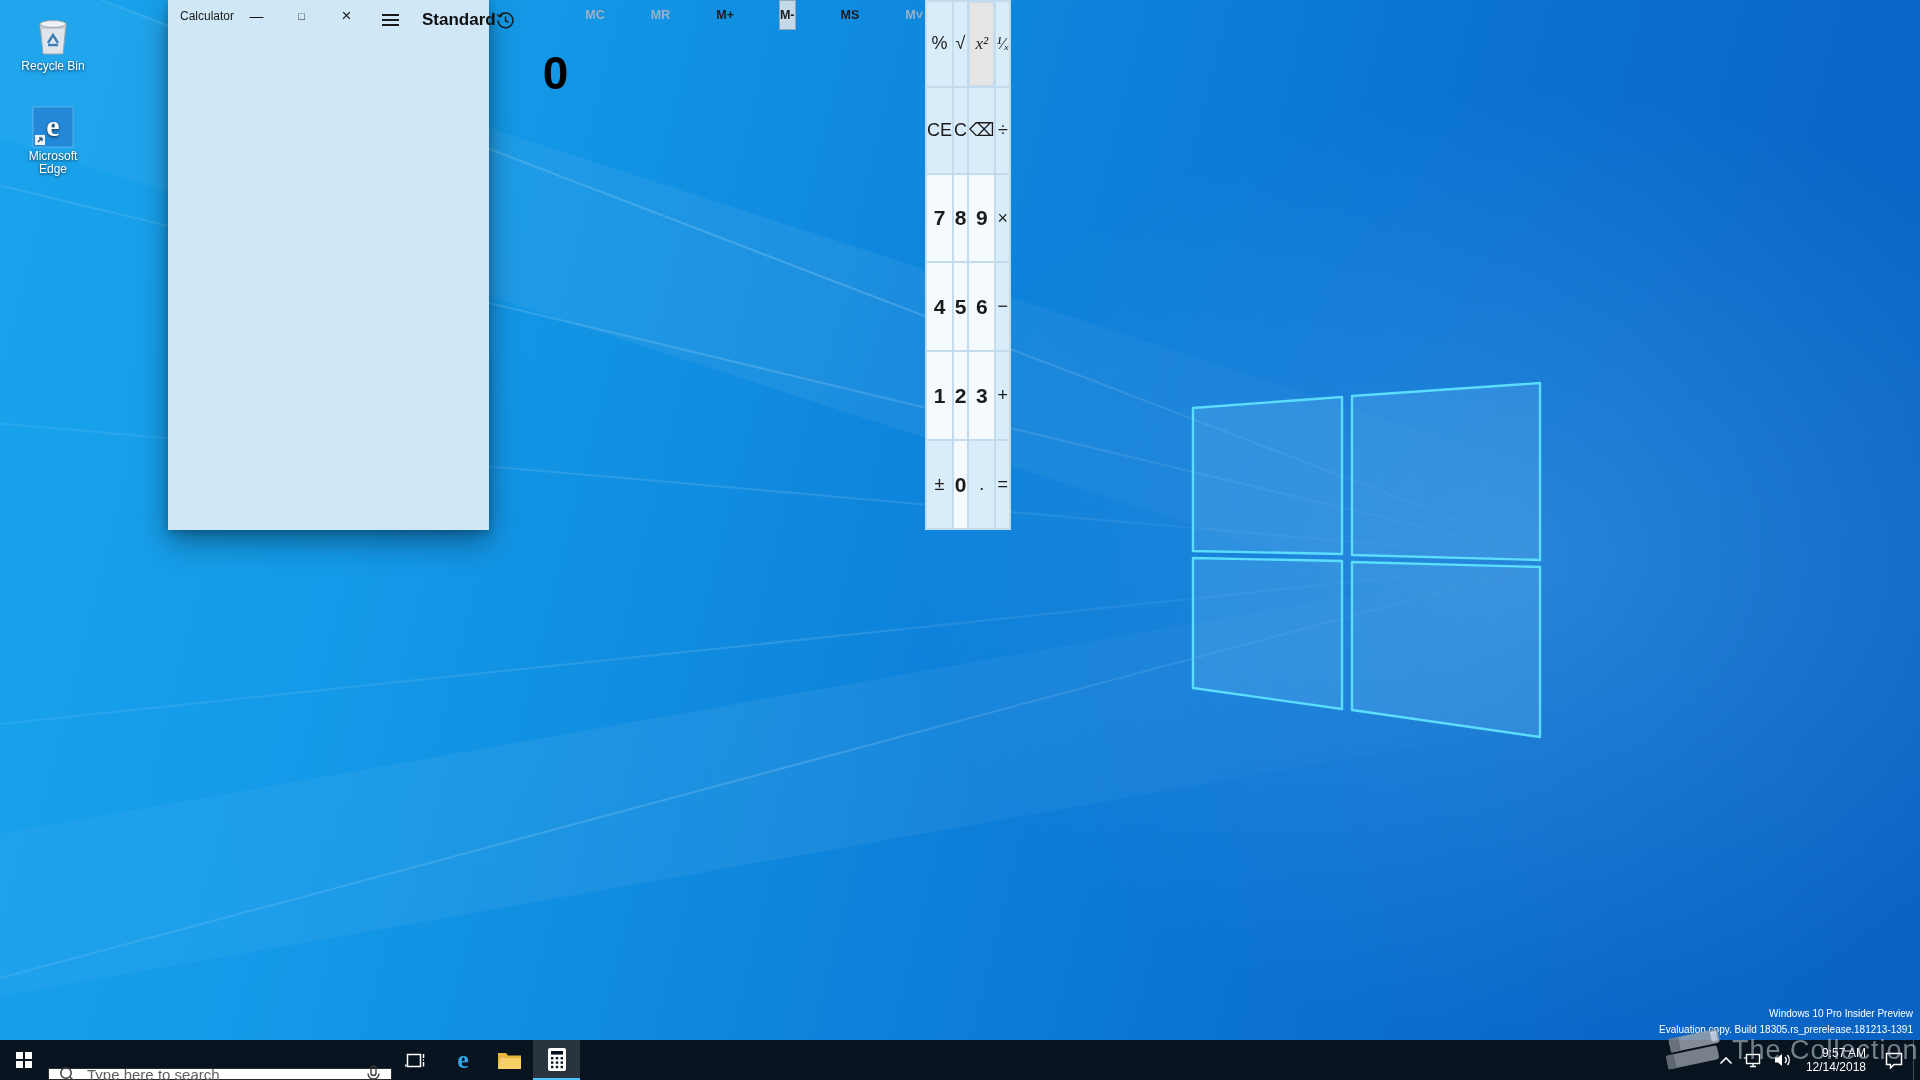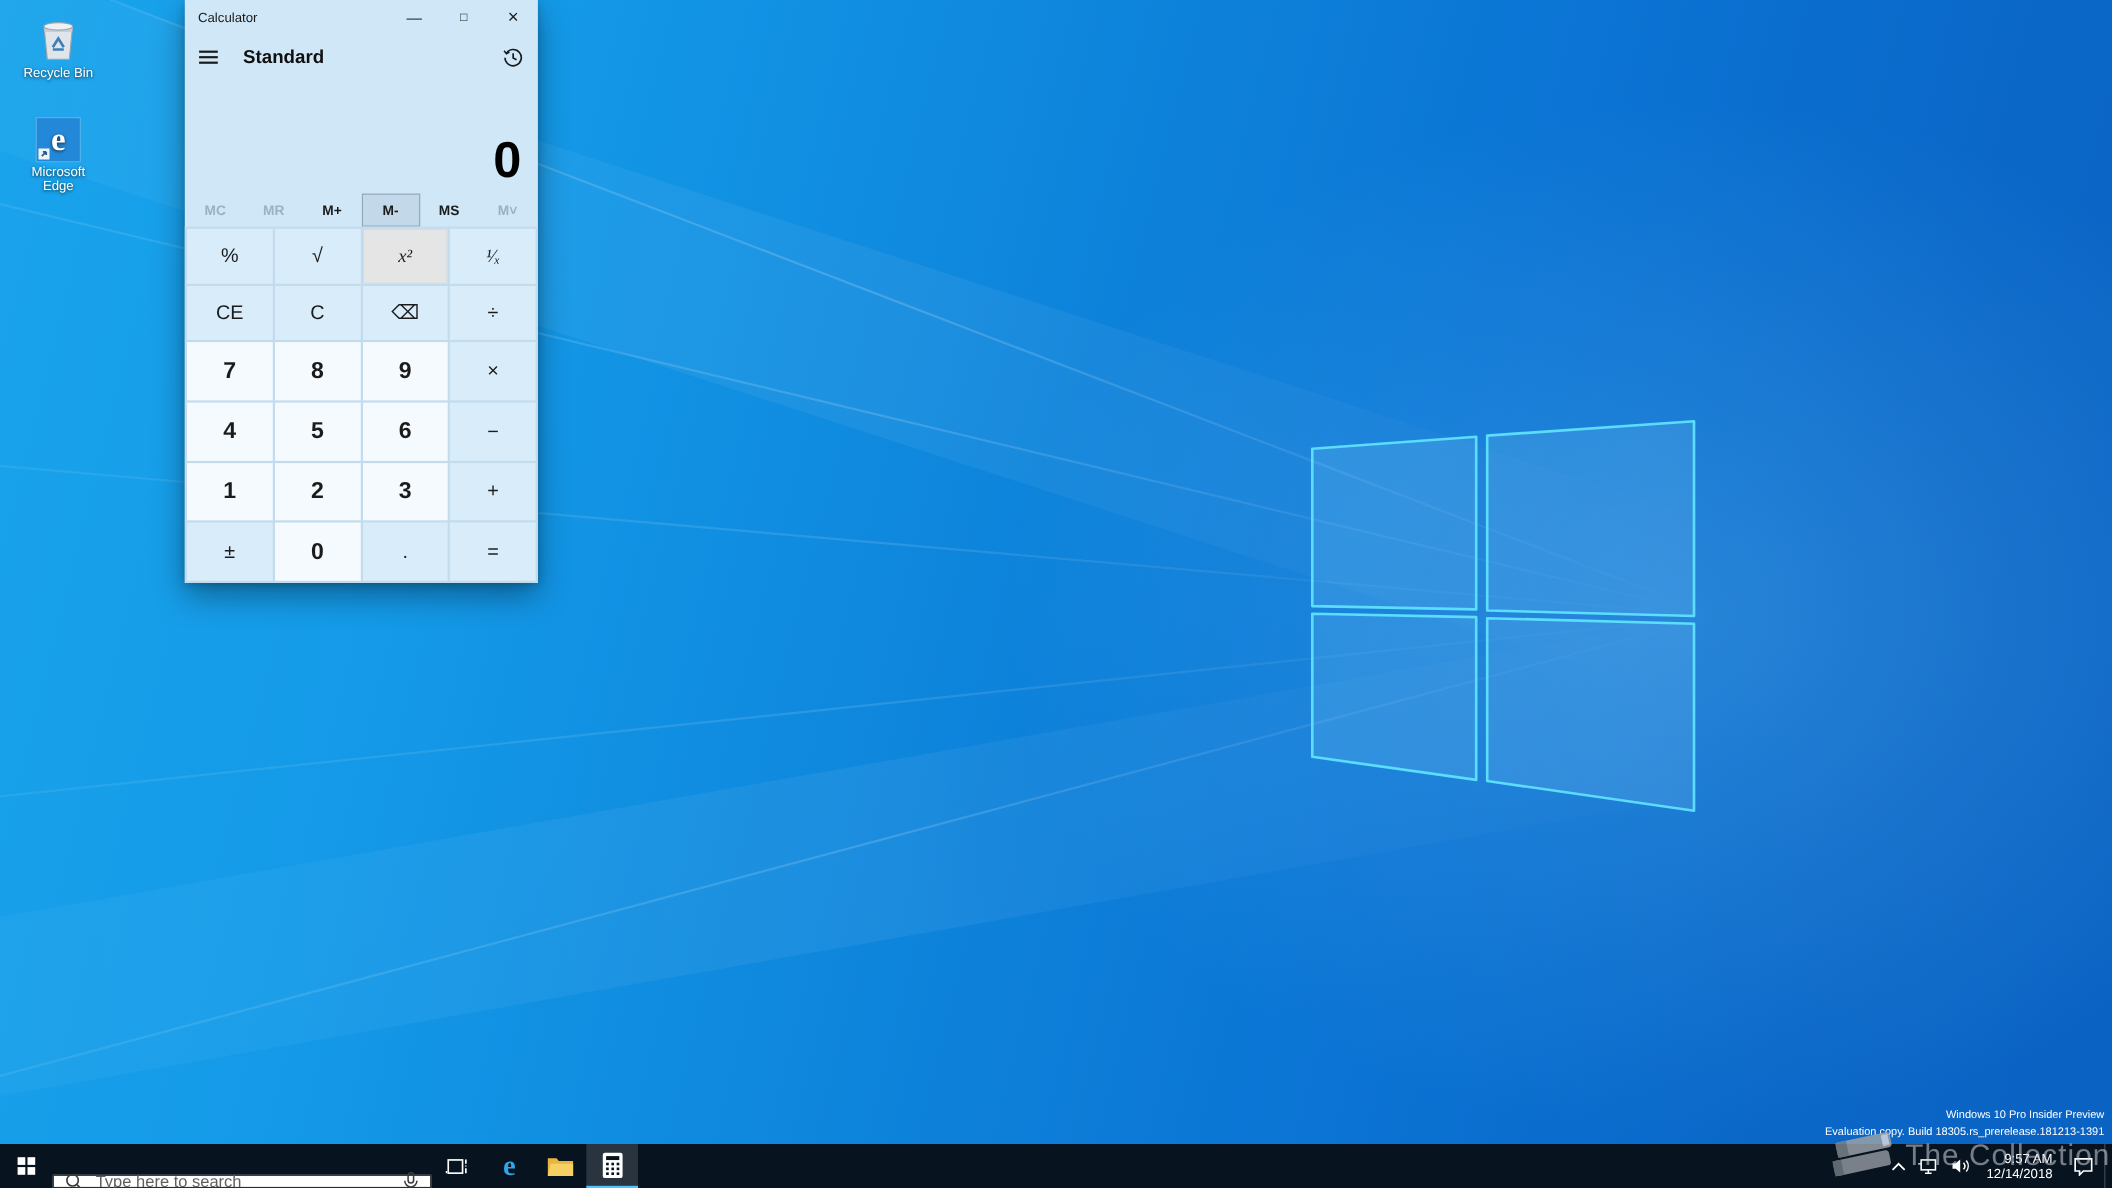--- a/index.html
+++ b/index.html
@@ -29,37 +29,37 @@
   .eval-mark{position:absolute;right:7px;bottom:42px;text-align:right;color:#fff;
     font-size:10px;line-height:16px;z-index:4;}
   .collection{position:absolute;left:1658px;top:1024px;z-index:9;display:flex;align-items:center;
     pointer-events:none;}
   .collection .cb-text{font-size:27px;letter-spacing:1px;color:rgba(208,214,224,.55);
     margin-left:2px;white-space:nowrap;}
 
   
   .calc{position:absolute;left:168px;top:0;width:321px;height:530px;background:#cfe7f6;
     box-shadow:0 12px 28px rgba(0,0,0,.38),0 2px 8px rgba(0,0,0,.22);
-    display:flex;flex-direction:column;z-index:3;color:#1b1b1b;}
+    display:flex;flex-direction:row;z-index:3;color:#1b1b1b;}
   .calc-titlebar{height:32px;display:flex;align-items:center;flex:none;}
   .calc-title{font-size:12px;margin-left:12px;color:#1a1a1a;}
   .caption-btns{margin-left:auto;display:flex;height:100%;}
   .cap-btn{width:45px;height:100%;display:flex;align-items:center;justify-content:center;
     color:#1a1a1a;cursor:default;}
   .cap-btn.min{font-size:14px;}
   .cap-btn.max{font-size:11px;}
   .cap-btn.close{font-size:17px;}
   .calc-nav{height:40px;display:flex;align-items:center;padding:0 13px;flex:none;}
   .hamburger{width:17px;display:flex;flex-direction:column;gap:3px;cursor:default;}
   .hamburger i{display:block;height:2px;background:#1a1a1a;}
   .mode-label{font-size:17px;font-weight:700;margin-left:23px;color:#101010;}
   .history-btn{margin-left:auto;display:flex;cursor:default;}
   .calc-display{height:100px;display:flex;align-items:flex-end;justify-content:flex-end;
     padding:0 15px 4px;font-size:46px;font-weight:600;color:#000;flex:none;}
-  .calc-memory{height:30px;display:flex;margin:0 1px;flex:none;}
+  .calc-memory{height:30px;display:flex;margin:0 1px;flex:none;gap:44px;}
   .mem-btn{flex:1;display:flex;align-items:center;justify-content:center;font-size:12.5px;
     font-weight:700;color:#1b1b1b;border:1px solid transparent;cursor:default;}
   .mem-btn.disabled{color:#9ab2c3;}
   .mem-btn.active{background:#c3d8e8;border-color:#8fa9bc;}
   .calc-keys{flex:1;display:grid;grid-template-columns:repeat(4,1fr);gap:2px;padding:2px;
     background:#c2dcee;}
   .key{display:flex;align-items:center;justify-content:center;background:#d9ecf9;
     font-size:18px;color:#1b1b1b;cursor:default;}
   .key.num{background:#f4fafd;font-size:21px;font-weight:600;}
   .key.math{font-style:italic;font-family:"Liberation Serif","DejaVu Serif",serif;font-size:17px;}

